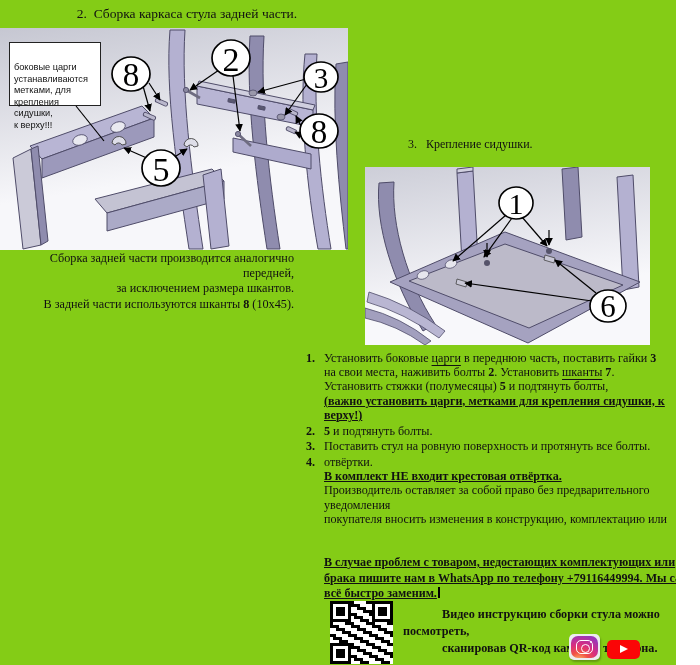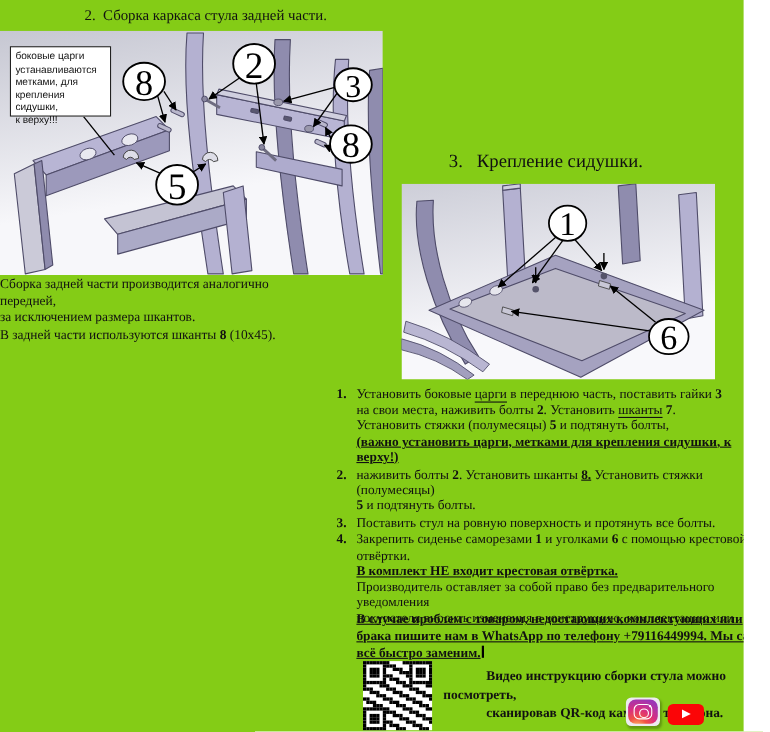--- a/index.html
+++ b/index.html
@@ -1,24 +1,24 @@
 <!DOCTYPE html>
 <html><head>
 <meta charset="utf-8">
 <style>
   html,body{margin:0;padding:0;background:#fff;}
   .page{position:relative;width:676px;height:665px;background:#84cc16;overflow:hidden;
         font-family:"Liberation Serif",serif;color:#111;}
   .abs{position:absolute;}
   .t2{left:0;top:6px;width:374px;text-align:center;font-size:13.5px;white-space:pre;}
-  .t3{left:408px;top:137px;font-size:17px;white-space:pre;}
-  .cap{left:0;top:251px;width:294px;text-align:left;font-size:12.2px;line-height:15.2px;}
+  .t3{left:408px;top:137px;font-size:12px;white-space:pre;}
+  .cap{left:0;top:251px;width:294px;text-align:right;font-size:12.2px;line-height:15.2px;}
   .notebox{left:9px;top:42px;width:92px;height:64px;border:1.4px solid #222;background:#fff;
            font-family:"Liberation Sans",sans-serif;font-size:9.2px;line-height:11.6px;
-           padding:3px 4px;box-sizing:border-box;}
+           padding:19px 4px;box-sizing:border-box;}
   .steps{left:306px;top:351px;width:394px;font-size:12.1px;line-height:14.2px;}
   .step{display:flex;margin-bottom:1.5px;}
   .step-num{width:18px;flex:none;font-weight:700;}
   .step-body{flex:1;}
   .contact{left:324px;top:555px;width:380px;font-size:12.1px;line-height:15.6px;}
   .qrnote{left:403px;top:606px;width:300px;font-size:12.2px;line-height:16.8px;}
   .qrnote .rline span{font-weight:700;margin-left:39px;}
   .seg-b{font-weight:700;}
   .seg-bu{font-weight:700;text-decoration:underline;text-decoration-thickness:1.3px;}
   .seg-r{text-decoration-line:underline;text-decoration-style:wavy;text-decoration-color:#e02b2b;
@@ -213,34 +213,32 @@
         <div class="step-body">
           <div class="rline"><span>Установить боковые </span><span class="seg-r">царги</span><span> в переднюю часть, поставить гайки </span><span class="seg-b">3</span></div>
           <div class="rline"><span>на свои места, наживить болты </span><span class="seg-b">2</span><span>. Установить </span><span class="seg-r">шканты</span><span> </span><span class="seg-b">7</span><span>.</span></div>
           <div class="rline"><span>Установить стяжки (полумесяцы) </span><span class="seg-b">5</span><span> и подтянуть болты,</span></div>
           <div class="rline"><span class="seg-bu">(важно установить царги, метками для крепления сидушки, к верху!)</span></div>
         </div>
       </div>
       <div class="step">
         <span class="step-num">2.</span>
         <div class="step-body">
-          <div class="rline"><span>наживить болты </span><span class="seg-b">2</span><span>. Установить шканты </span><span class="seg-bu">8.</span><span> Установить стяжки (полумесяцы)</span></div>
           <div class="rline"><span class="seg-b">5</span><span> и подтянуть болты.</span></div>
         </div>
       </div>
       <div class="step">
         <span class="step-num">3.</span>
         <div class="step-body">
           <div class="rline"><span>Поставить стул на ровную поверхность и протянуть все болты.</span></div>
         </div>
       </div>
       <div class="step">
         <span class="step-num">4.</span>
         <div class="step-body">
-          <div class="rline"><span> Закрепить сиденье саморезами </span><span class="seg-b">1</span><span> и уголками </span><span class="seg-b">6</span><span> с помощью крестовой</span></div>
           <div class="rline"><span>отвёртки.</span></div>
           <div class="rline"><span class="seg-bu">В комплект НЕ входит крестовая отвёртка.</span></div>
           <div class="rline"><span>Производитель оставляет за собой право без предварительного уведомления</span></div>
           <div class="rline"><span>покупателя вносить изменения в конструкцию, комплектацию или</span></div>
         </div>
       </div>
     </div>
 
   <div class="abs contact">
       <div class="rline"><span class="seg-bu">В случае проблем с товаром, недостающих комплектующих или</span></div>

